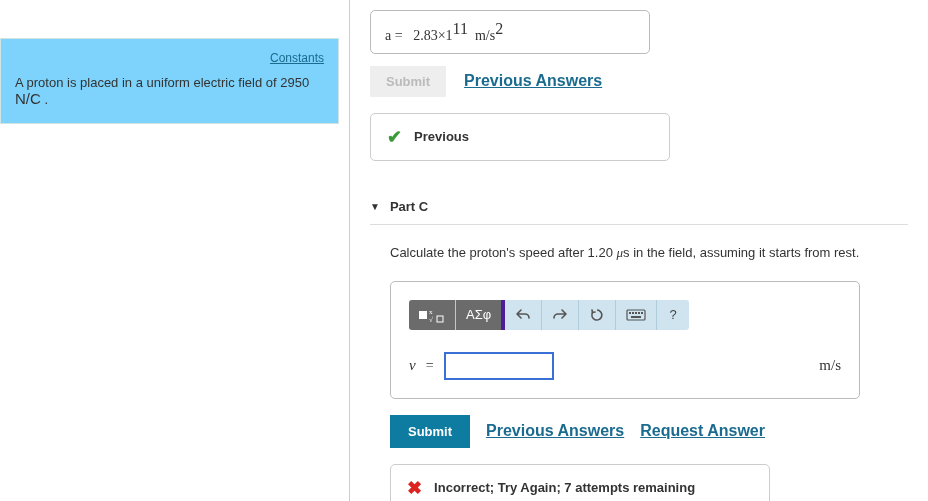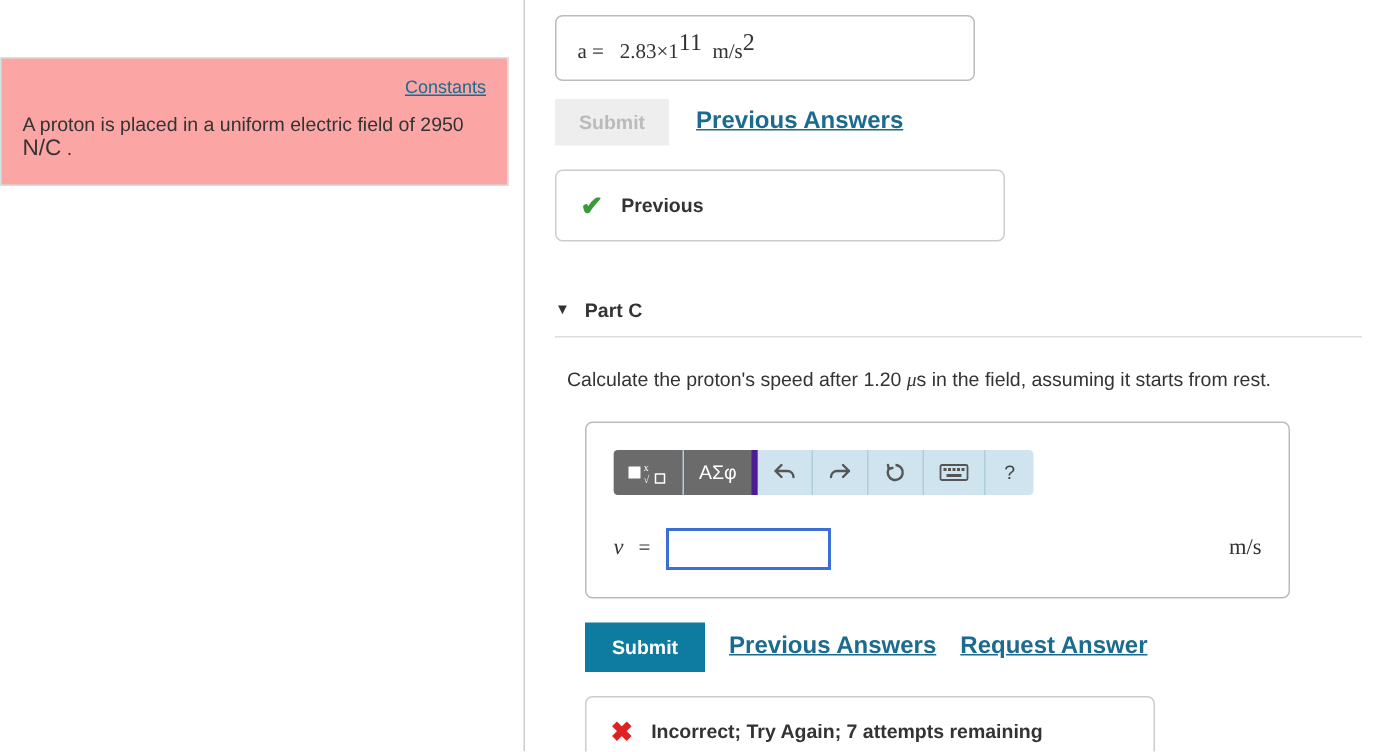--- a/index.html
+++ b/index.html
@@ -18,21 +18,21 @@
   .left-col {
     width: 350px;
     padding: 0;
     border-right: 1px solid #ccc;
   }
   .right-col {
     flex: 1;
     padding: 0 20px 20px 20px;
   }
   .problem-box {
-    background: #fca5a5;
+    background: #7dd3fc;
     border: 1px solid #d0e5e3;
     padding: 12px 14px 16px 14px;
     margin: 38px 10px 0 0;
     position: relative;
   }
   .constants-link {
     display: block;
     text-align: right;
     color: #1a6b8f;
     text-decoration: underline;
@@ -117,21 +117,21 @@
     gap: 10px;
     border-bottom: 1px solid #ddd;
     padding: 8px 0 10px 0;
     margin-bottom: 20px;
     cursor: pointer;
   }
   .tri-icon { font-size: 10px; color: #333; }
   .part-title { font-weight: bold; font-size: 13px; }
   .question-text {
     font-size: 13px;
-    margin: 0 0 20px 8px;
+    margin: 0 0 20px 20px;
   }
   .italic-mu { font-family: "Times New Roman", serif; font-style: italic; }
   .answer-frame {
     border: 1px solid #bbb;
     border-radius: 5px;
     margin: 0 0 16px 20px;
     padding: 18px;
     width: 470px;
   }
   .toolbar {

